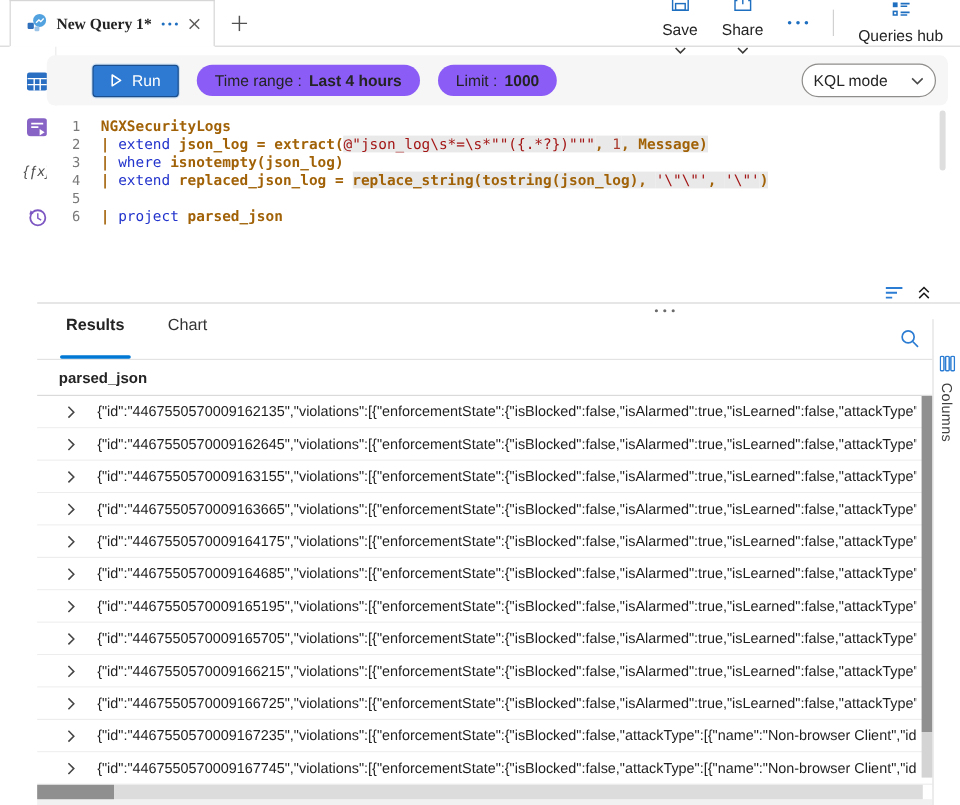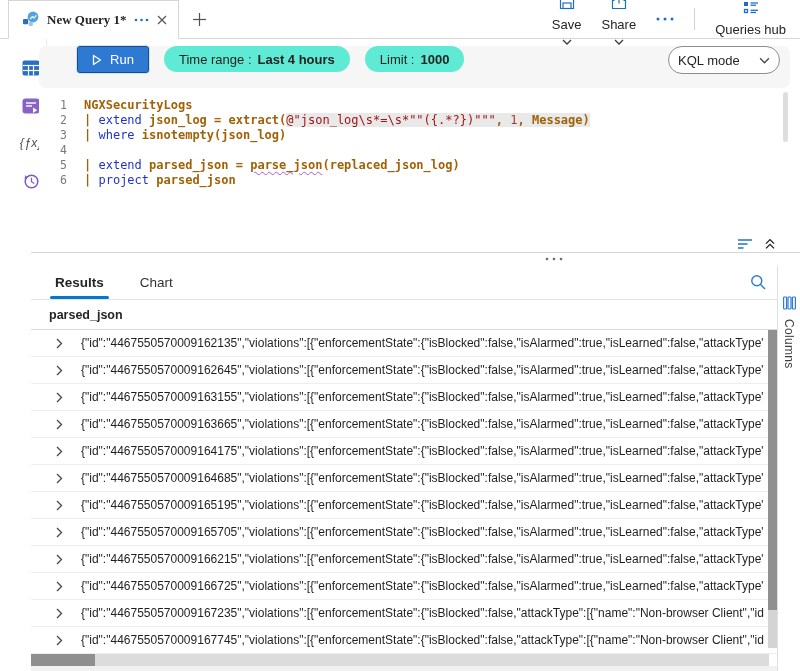--- a/index.html
+++ b/index.html
@@ -27,26 +27,26 @@
   .rail { position:absolute; left:16px; top:39px; bottom:0; width:31px; background:#fff;
     border-right:1px solid #ebebeb; display:flex; flex-direction:column; align-items:center;
     padding-top:21px; gap:22px; }
   .rail-item { cursor:pointer; }
   .fx { font-size:12px; color:#4f4f4f; font-style:italic; letter-spacing:0.5px; }
 
   
   .main { position:absolute; left:31px; top:39px; right:0; bottom:0; }
 
   .toolbar { position:absolute; left:8px; top:7px; right:10px; height:42px;
-    background:#f6f6f6; border-radius:7px; display:flex; 
+    background:#f6f6f6; border-radius:7px; display:flex; align-items:center;
     padding:0 10px 0 38px; gap:15px; }
   .run-btn { width:72px; height:27px; background:#2e7ad2; border:1px solid #1a4e8d; border-radius:3px;
     color:#fff; display:flex; align-items:center; justify-content:center; gap:8px; font-size:13px;
     box-shadow:0 0 0 1px #cfe0f1; cursor:pointer; }
-  .pill { height:26px; background:#5eead4; border-radius:13px; display:flex; align-items:center;
+  .pill { height:26px; background:#8b5cf6; border-radius:13px; display:flex; align-items:center;
     padding:0 15px; font-size:13px; gap:6px; cursor:pointer; white-space:nowrap; }
   .pill b { font-weight:700; }
   .kql { margin-left:auto; width:112px; height:28px; background:#fff; border:1px solid #8f8d8b;
     border-radius:14px; display:flex; align-items:center; justify-content:space-between;
     padding:0 9px; font-size:13px; cursor:pointer; }
 
   
   .editor { position:absolute; left:8px; top:49px; right:10px; height:164px; padding-top:9px; background:#fff; }
   .code-line { display:flex; height:15px; align-items:center;
     font-family:"DejaVu Sans Mono", monospace; font-size:12px; }
@@ -65,21 +65,21 @@
   .editor-controls { position:absolute; right:24px; top:199px; display:flex; align-items:center; gap:11px; }
   .editor-controls > span { cursor:pointer; }
 
   .splitter { position:absolute; left:0; right:0; top:213px; height:14px; border-top:1px solid #d6d6d6; background:#fff; }
   .splitter-handle { position:absolute; left:514px; top:4px; cursor:row-resize; }
 
   
   .results { position:absolute; left:0; right:0; top:227px; bottom:0; background:#fff; }
   .results-tabs { position:relative; height:34px; border-bottom:1px solid #e3e3e3;
     display:flex; align-items:flex-end; padding-left:22px; gap:32px; }
-  .rtab { font-size:13.5px; padding:0 2px 9px 2px; position:relative; cursor:pointer; color:#333; }
+  .rtab { font-size:13.5px; padding:0 2px 21px 2px; position:relative; cursor:pointer; color:#333; }
   .rtab.active { font-weight:700; color:#242424; }
   .rtab.active::after { content:""; position:absolute; left:-3px; right:-3px; bottom:0; height:3px;
     background:var(--accent); border-radius:2px; }
   .search-btn { position:absolute; right:34px; top:8px; cursor:pointer; }
 
   .grid-header { height:30px; border-bottom:1px solid #dadada; display:flex; align-items:center;
     padding-left:18px; font-size:12.5px; font-weight:700; margin-right:23px; }
 
   .row { height:27px; border-bottom:1px solid #ededed; position:relative; display:flex;
     align-items:center; background:#fff; cursor:pointer; }
@@ -260,24 +260,24 @@
         <div class="code-line">
           <span class="ln">2</span>
           <span class="code-text"><span class="tok pl">| </span><span class="tok kw">extend</span><span class="tok pl"> json_log = extract(</span><span class="tok str hl">@"json_log\s*=\s*""({.*?})"""</span><span class="tok pl hl">, </span><span class="tok num hl">1</span><span class="tok pl hl">, Message)</span></span>
         </div>
         <div class="code-line">
           <span class="ln">3</span>
           <span class="code-text"><span class="tok pl">| </span><span class="tok kw">where</span><span class="tok pl"> isnotempty(json_log)</span></span>
         </div>
         <div class="code-line">
           <span class="ln">4</span>
+          <span class="code-text"><span class="tok pl">| </span><span class="tok kw">extend</span><span class="tok pl"> replaced_json_log = </span><span class="tok pl hl">replace_string(tostring(json_log), </span><span class="tok str hl">'\"\"'</span><span class="tok pl hl">, </span><span class="tok str hl">'\"'</span><span class="tok pl hl">)</span></span>
         </div>
         <div class="code-line">
           <span class="ln">5</span>
-          <span class="code-text"><span class="tok pl">| </span><span class="tok kw">extend</span><span class="tok pl"> parsed_json = </span><span class="tok pl sq">parse_json</span><span class="tok pl">(replaced_json_log)</span></span>
         </div>
         <div class="code-line">
           <span class="ln">6</span>
           <span class="code-text"><span class="tok pl">| </span><span class="tok kw">project</span><span class="tok pl"> parsed_json</span></span>
         </div>
       </div>
     <div class="ed-scrollthumb"></div>
   </div>
 
   <div class="editor-controls">

